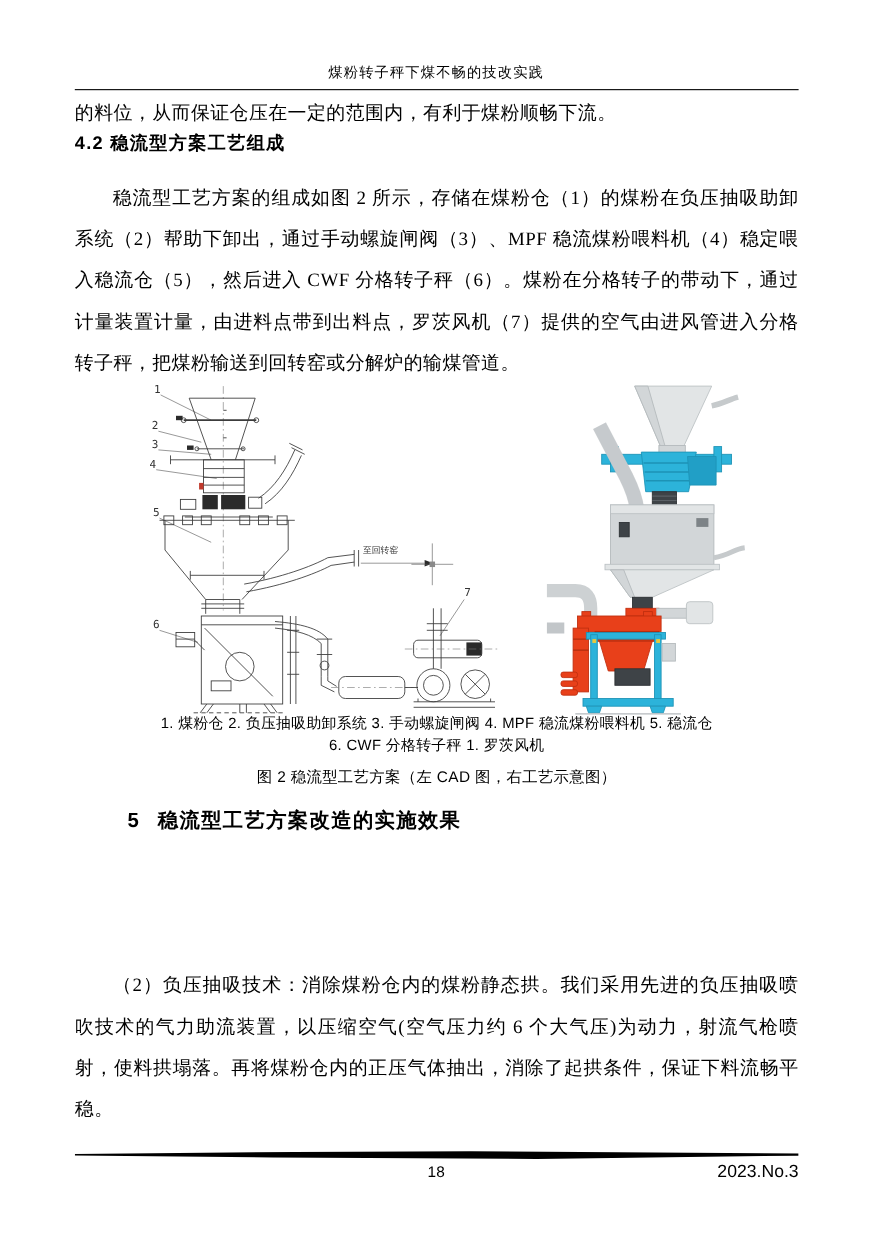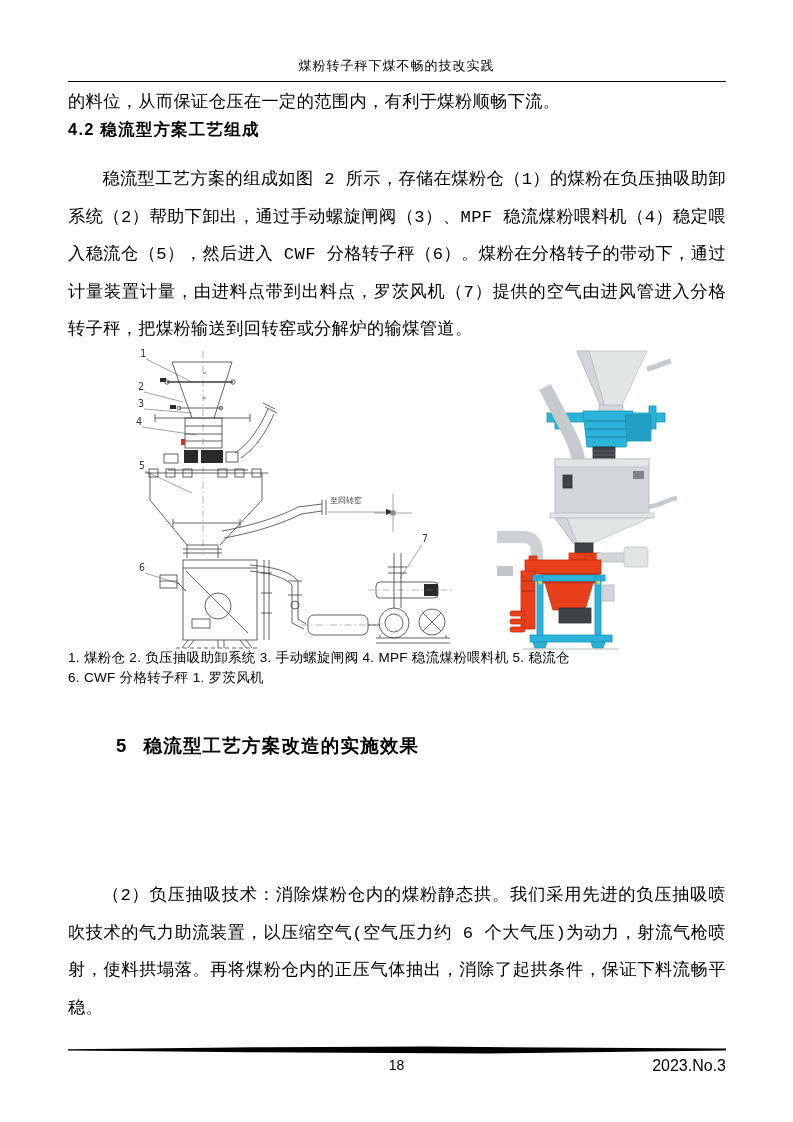--- a/index.html
+++ b/index.html
@@ -12,39 +12,39 @@
     position:absolute; top:57px; left:0; width:100%;
     text-align:center; font-size:13px; letter-spacing:1px;
   }
   .header-rule {
     position:absolute; top:81px; left:68px; width:658px; height:0;
     border-top:1.6px solid #000;
   }
   .body-text {
     position:absolute; left:68px; width:658px;
     font-size:17.2px; line-height:37.6px; letter-spacing:0.4px;
-    text-align:justify; text-justify:inter-character;font-family:Liberation Mono, monospace;
+    text-align:justify; text-justify:inter-character;
   }
   .cont-line { top:84px; }
   .para-42  { top:161px; text-indent:2em; }
   .para-51  { top:765px; text-indent:2em; }
   .para-52  { top:877px; text-indent:2em; }
   .h42 {
     position:absolute; top:119px; left:68px;
     font-family:"Liberation Sans", sans-serif; font-weight:bold;
     font-size:16.5px; letter-spacing:1.2px;
   }
   .h5 {
     position:absolute; top:733px; left:68px;
     font-family:"Liberation Sans", sans-serif; font-weight:bold;
     font-size:18.5px; letter-spacing:1.2px;margin-left:48px;
   }
   .h5 .num { margin-right:16px; }
   .legend {
-    position:absolute; left:68px; width:658px; text-align:left;
+    position:absolute; left:68px; width:658px; text-align:center;
     font-family:"Liberation Sans", sans-serif; font-size:13.5px; letter-spacing:0.3px;
   }
   .legend1 { top:649px; }
   .legend2 { top:669px; }
   .figcap  { top:698px; font-size:14px; }
   .fig-cad { position:absolute; left:118px; top:343px; }
   .fig-3d  { position:absolute; left:497px; top:347px; }
   .footer-bar { position:absolute; left:68px; top:1046px; }
   .page-num {
     position:absolute; top:1057px; left:0; width:100%; text-align:center;
@@ -288,20 +288,21 @@
       <rect class="g-mid" x="105" y="238" width="12" height="16"></rect>
       <rect class="blue" x="33" y="288" width="82" height="7"></rect>
       <polygon class="blue" points="36,295 50,295 48,301 38,301"></polygon>
       <polygon class="blue" points="94,295 108,295 106,301 96,301"></polygon>
       <path d="M26,302 L122,302" stroke="#b4b9bc" stroke-width="1.2"></path>
     </g>
   </svg>
 
   <div class="legend legend1">1. 煤粉仓  2. 负压抽吸助卸系统  3. 手动螺旋闸阀  4. MPF 稳流煤粉喂料机  5. 稳流仓</div>
   <div class="legend legend2">6. CWF 分格转子秤  1. 罗茨风机</div>
+  <div class="legend figcap">图 2 稳流型工艺方案（左 CAD 图，右工艺示意图）</div>
 
   <div class="h5">
     <span class="num">5</span><span>稳流型工艺方案改造的实施效果</span>
   </div>
   <div class="body-text para-52">（2）负压抽吸技术：消除煤粉仓内的煤粉静态拱。我们采用先进的负压抽吸喷吹技术的气力助流装置，以压缩空气(空气压力约 6 个大气压)为动力，射流气枪喷射，使料拱塌落。再将煤粉仓内的正压气体抽出，消除了起拱条件，保证下料流畅平稳。</div>
 
   <svg class="footer-bar" width="658" height="10" viewBox="0 0 658 10">
     <polygon fill="#000" points="0,3.2 200,1.2 360,0.6 658,2.6 658,4.6 420,7.6 180,6.2 0,4.4"></polygon>
   </svg>
   <div class="page-num">18</div>

